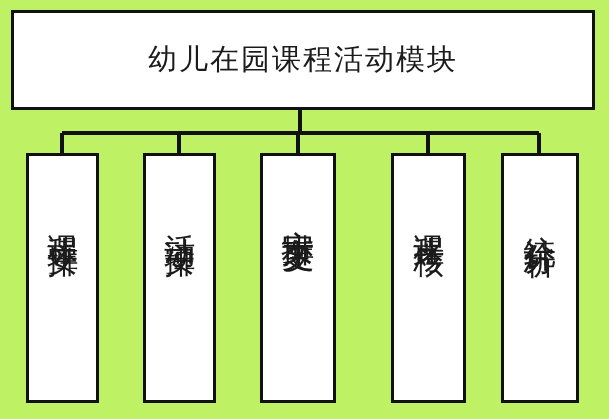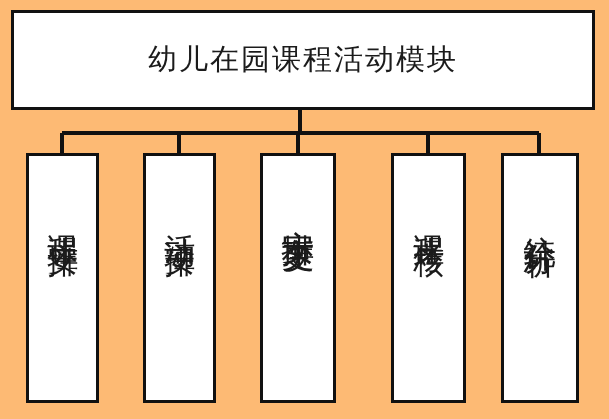--- a/index.html
+++ b/index.html
@@ -9,21 +9,21 @@
     background: #ffffff;
   }
   body {
     font-family: "DejaVu Serif", "Liberation Serif", serif;
   }
 
   #diagram-canvas {
     position: relative;
     width: 609px;
     height: 419px;
-    background: #fdba74;
+    background: #bef264;
     overflow: hidden;
   }
 
   
   .root-box {
     position: absolute;
     left: 11px;
     top: 10px;
     width: 584px;
     height: 100px;

